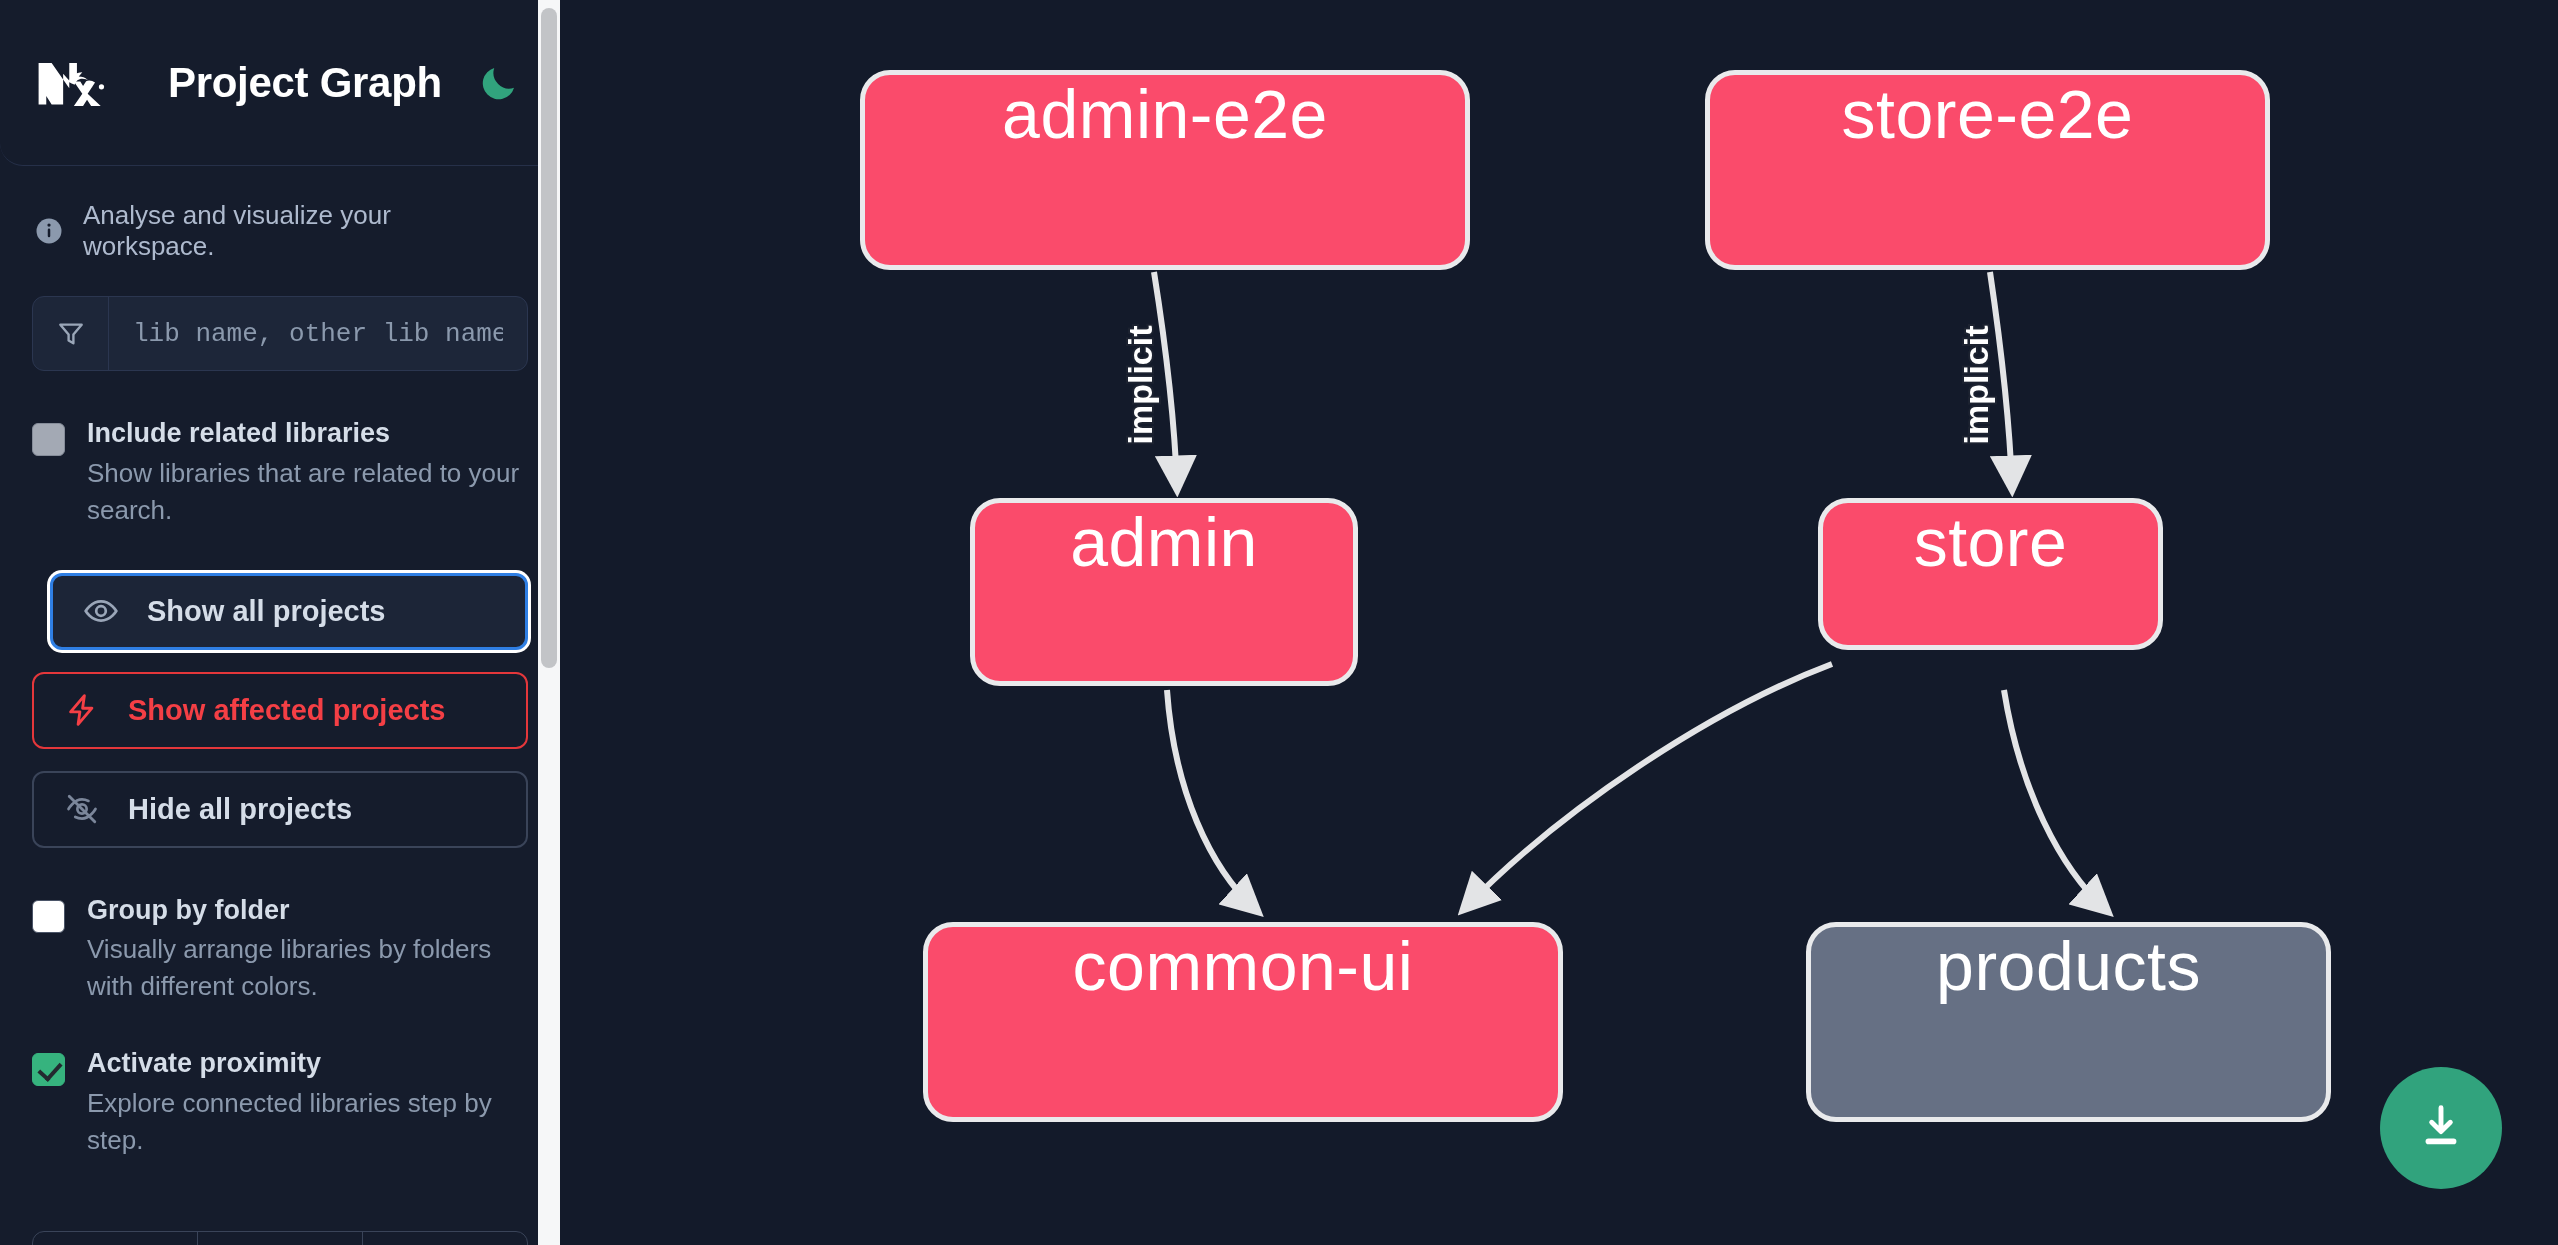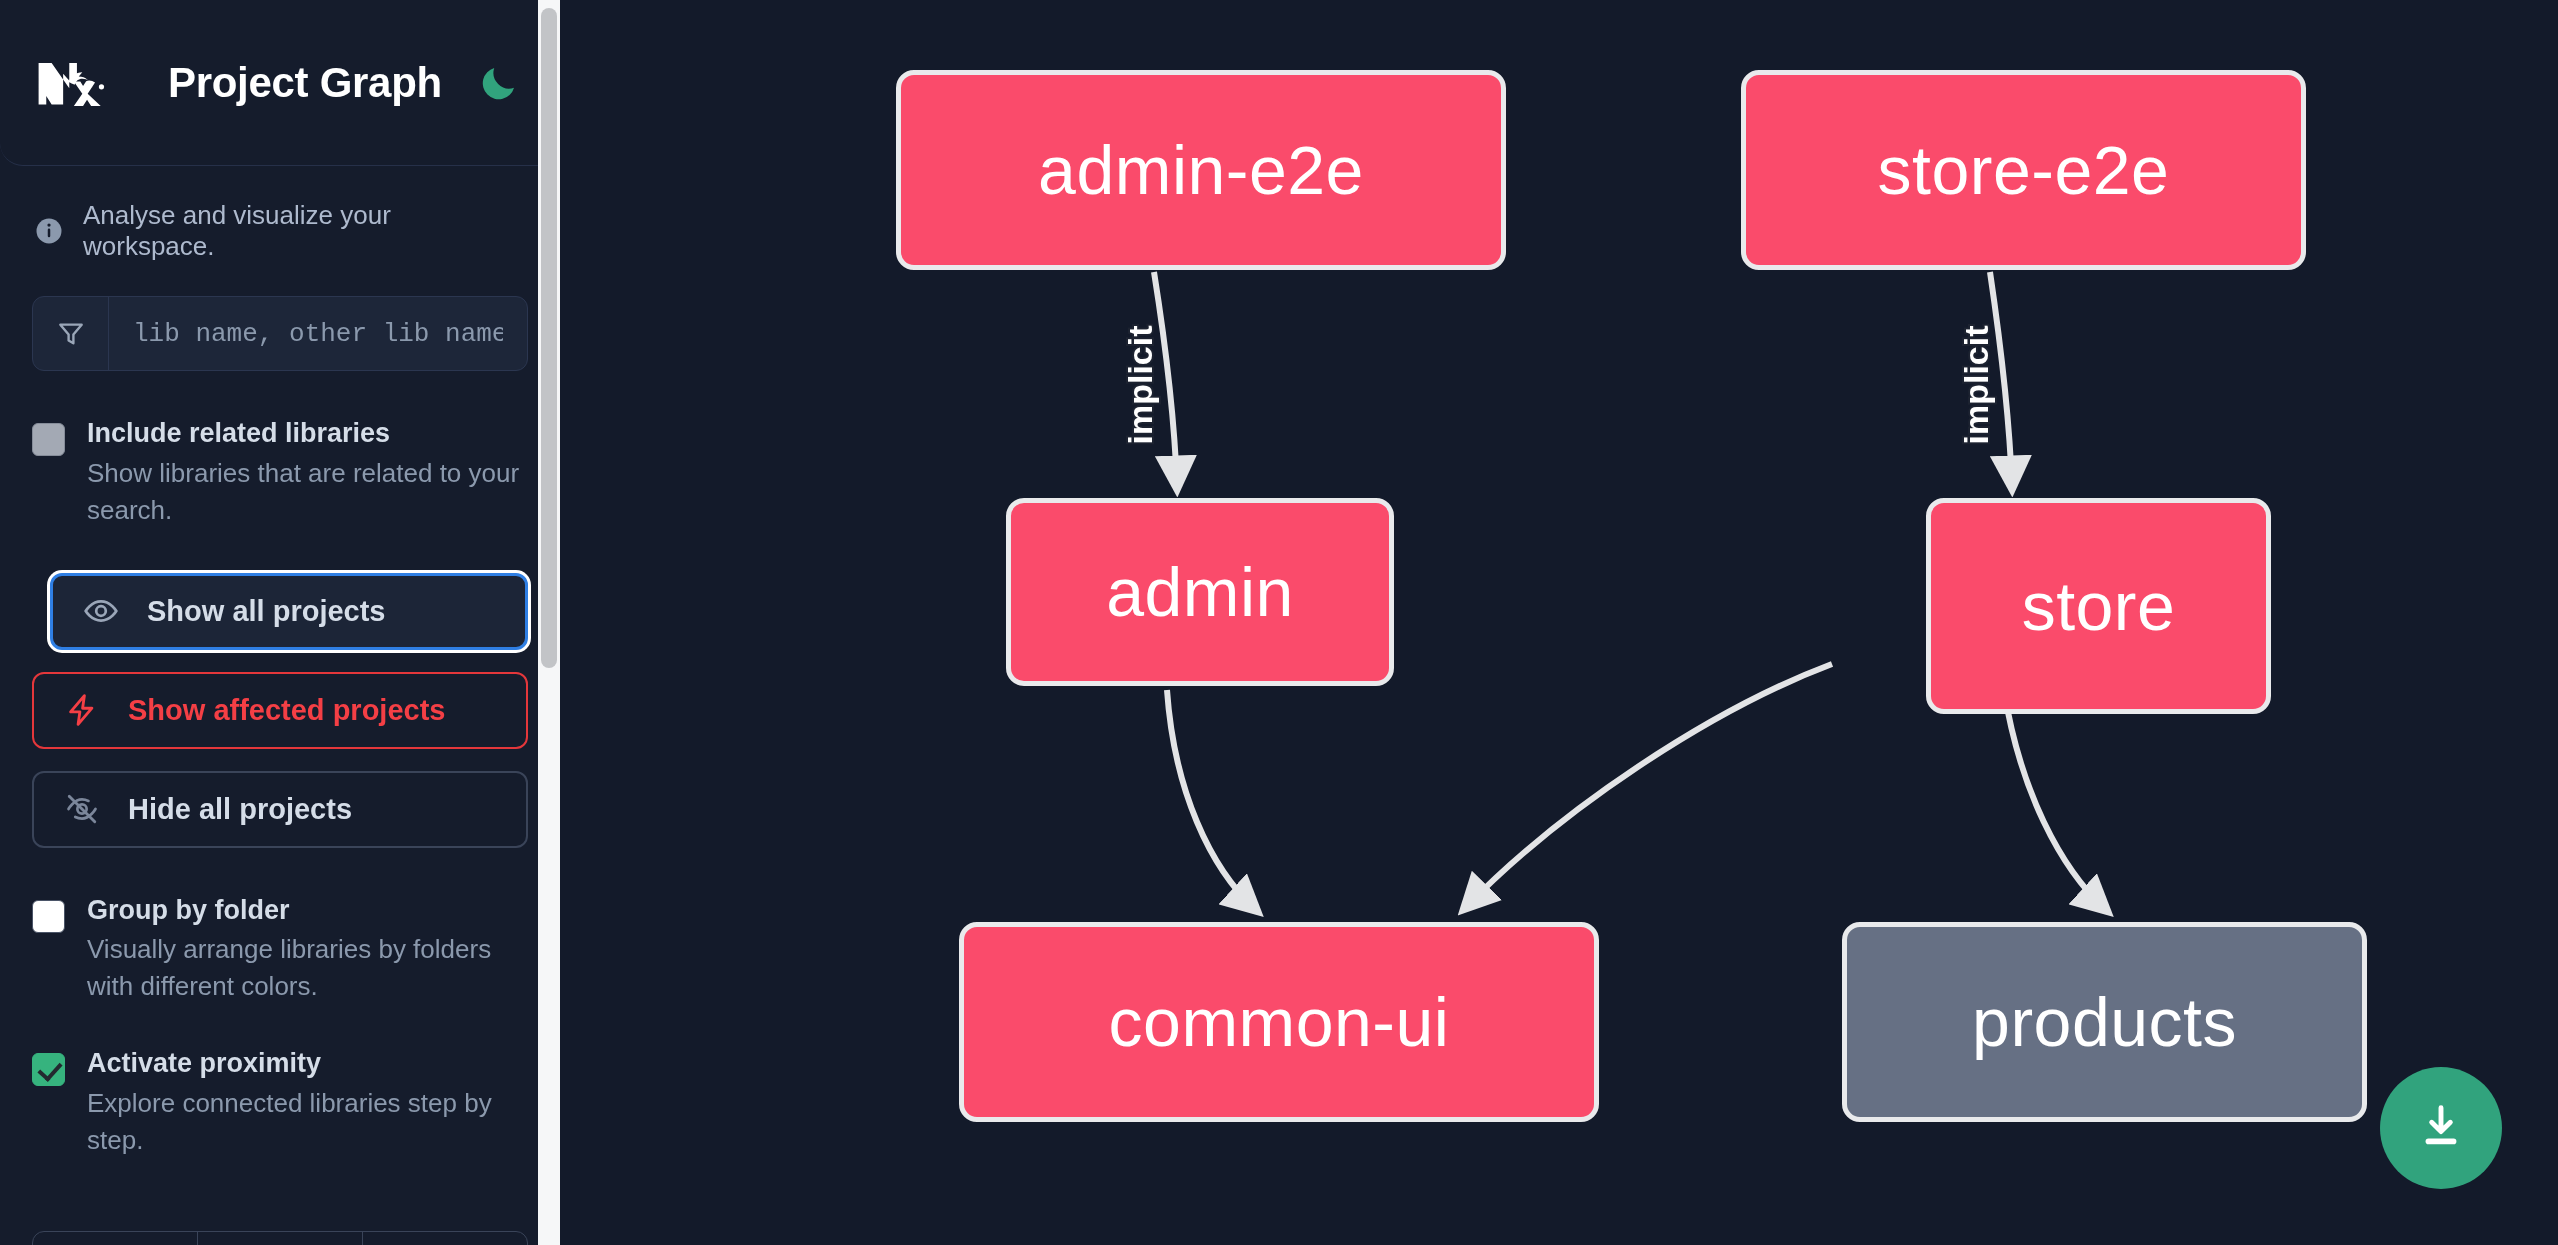--- a/index.html
+++ b/index.html
@@ -129,29 +129,28 @@
 
   
   .graph{
     position:relative; flex:1; height:1245px;
     background:#131a2a; overflow:hidden;
   }
   .gsvg{ position:absolute; inset:0; width:100%; height:100%; }
 
   .node{
     position:absolute;
-    display:flex; align-items:center; justify-content:center;
-    border-radius:18px;
+    display:flex; align-items:flex-start; justify-content:center;
+    border-radius:30px;
     border:5px solid #e9eaec;
     color:#ffffff;
     font-size:68px; font-weight:400;
     letter-spacing:0.5px;
     cursor:pointer;
     z-index:3;
-    margin-left:36px;
   }
   .node.pink{ background:#fa4b6b; }
   .node.slate{ background:#667084; }
 
   .fab{
     position:absolute; right:56px; bottom:56px;
     width:122px; height:122px; border-radius:50%;
     background:#31a37d;
     display:flex; align-items:center; justify-content:center;
     cursor:pointer; z-index:5;
@@ -297,21 +296,21 @@
 
     <div class="node pink" style="left:300px;top:70px;width:610px;height:200px;">
       <span>admin-e2e</span>
     </div>
     <div class="node pink" style="left:1145px;top:70px;width:565px;height:200px;">
       <span>store-e2e</span>
     </div>
     <div class="node pink" style="left:410px;top:498px;width:388px;height:188px;">
       <span>admin</span>
     </div>
-    <div class="node pink" style="left:1330px;top:498px;width:345px;height:216px;">
+    <div class="node pink" style="left:1258px;top:498px;width:345px;height:152px;">
       <span>store</span>
     </div>
     <div class="node slate" style="left:1246px;top:922px;width:525px;height:200px;">
       <span>products</span>
     </div>
     <div class="node pink" style="left:363px;top:922px;width:640px;height:200px;">
       <span>common-ui</span>
     </div>
 
     <div class="fab">

